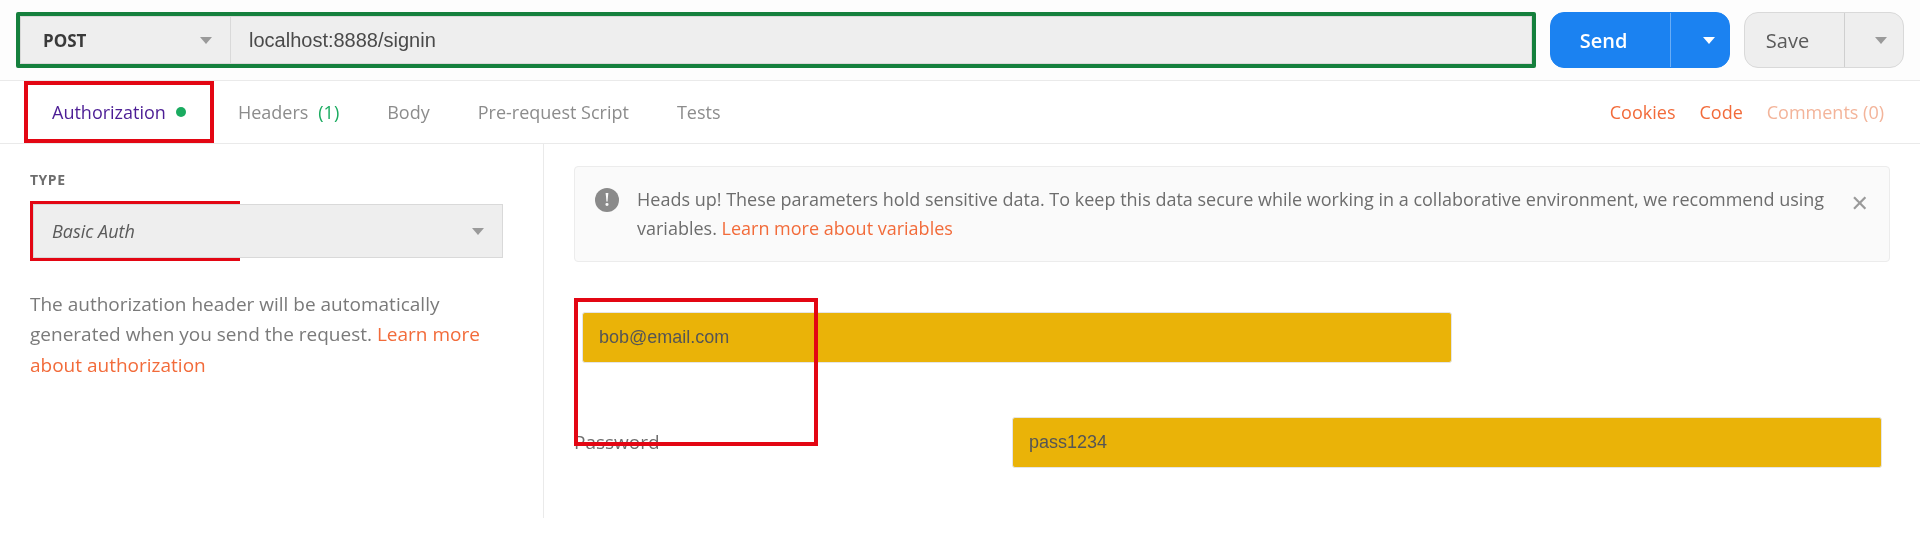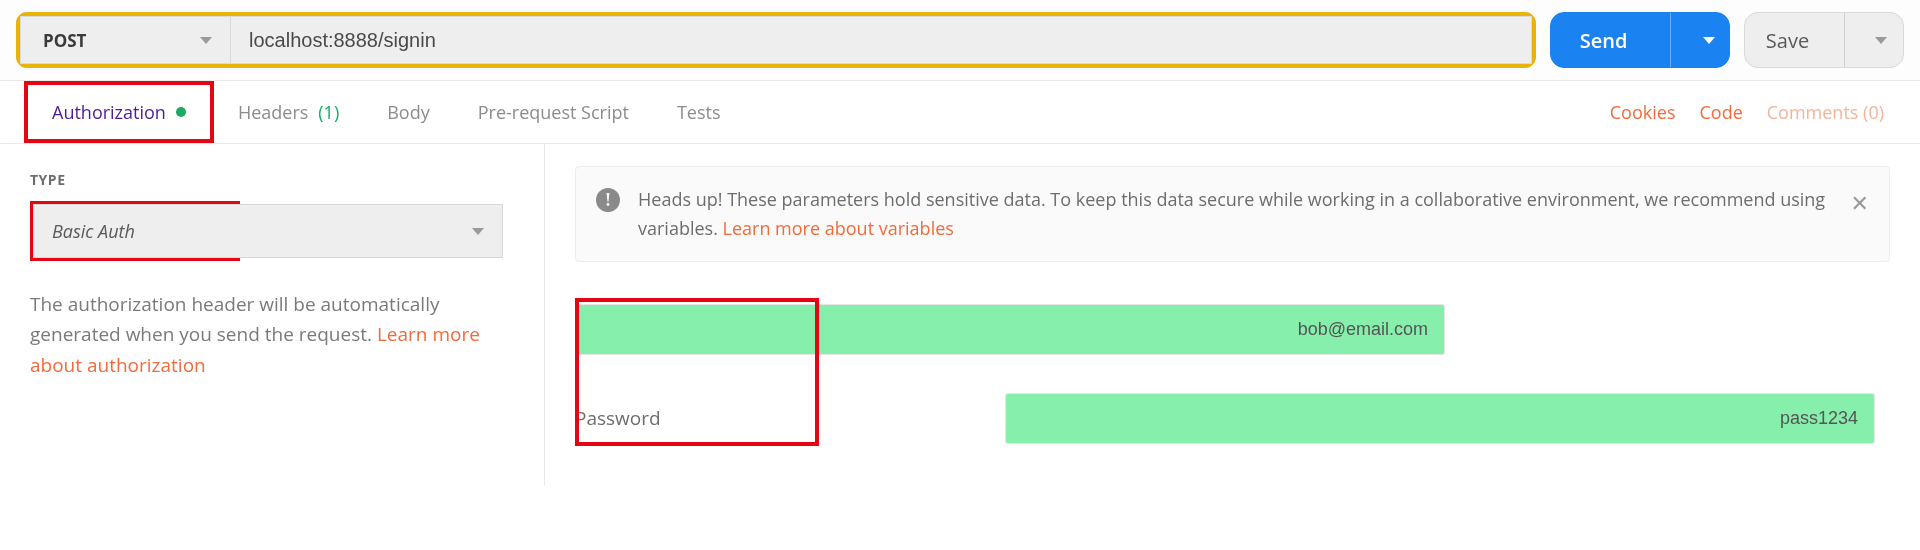--- a/index.html
+++ b/index.html
@@ -14,22 +14,22 @@
   .request-bar {
     display: flex;
     align-items: stretch;
     gap: 14px;
     padding: 12px 16px 12px 16px;
     background: #fdfdfd;
   }
   .url-group {
     display: flex;
     flex: 1;
-    border: 4px solid #eab308; 
-    border-radius: 11px;
+    border: 4px solid #15803d; 
+    border-radius: 2px;
   }
   .method-select {
     display: flex;
     align-items: center;
     justify-content: space-between;
     background: #eeeeee;
     border: 1px solid #d9d9d9;
     border-right: none;
     padding: 0 18px 0 22px;
     font-weight: 700;
@@ -219,29 +219,28 @@
     align-items: center;
     margin-bottom: 20px;
   }
   .form-row label {
     width: 430px;
     font-size: 19px;
     color: #6d6d6d;
   }
   .cred-input {
     width: 870px;
-    background: #86efac;
+    background: #eab308;
     border: 1px solid #e5e5e5;
     border-radius: 3px;
     padding: 14px 16px;
     font-size: 18px;
     color: #555555;
     outline: none;
-    margin: 0;
-    text-align: right;
+    margin: 8px;
   }
   
   .cred-overlay {
     position: absolute;
     border: 4px solid #e30613;
     pointer-events: none;
   }
   .cred-wrap { position: relative; }
   .cred-overlay.box {
     left: 0; top: -6px; width: 244px; height: 148px;

